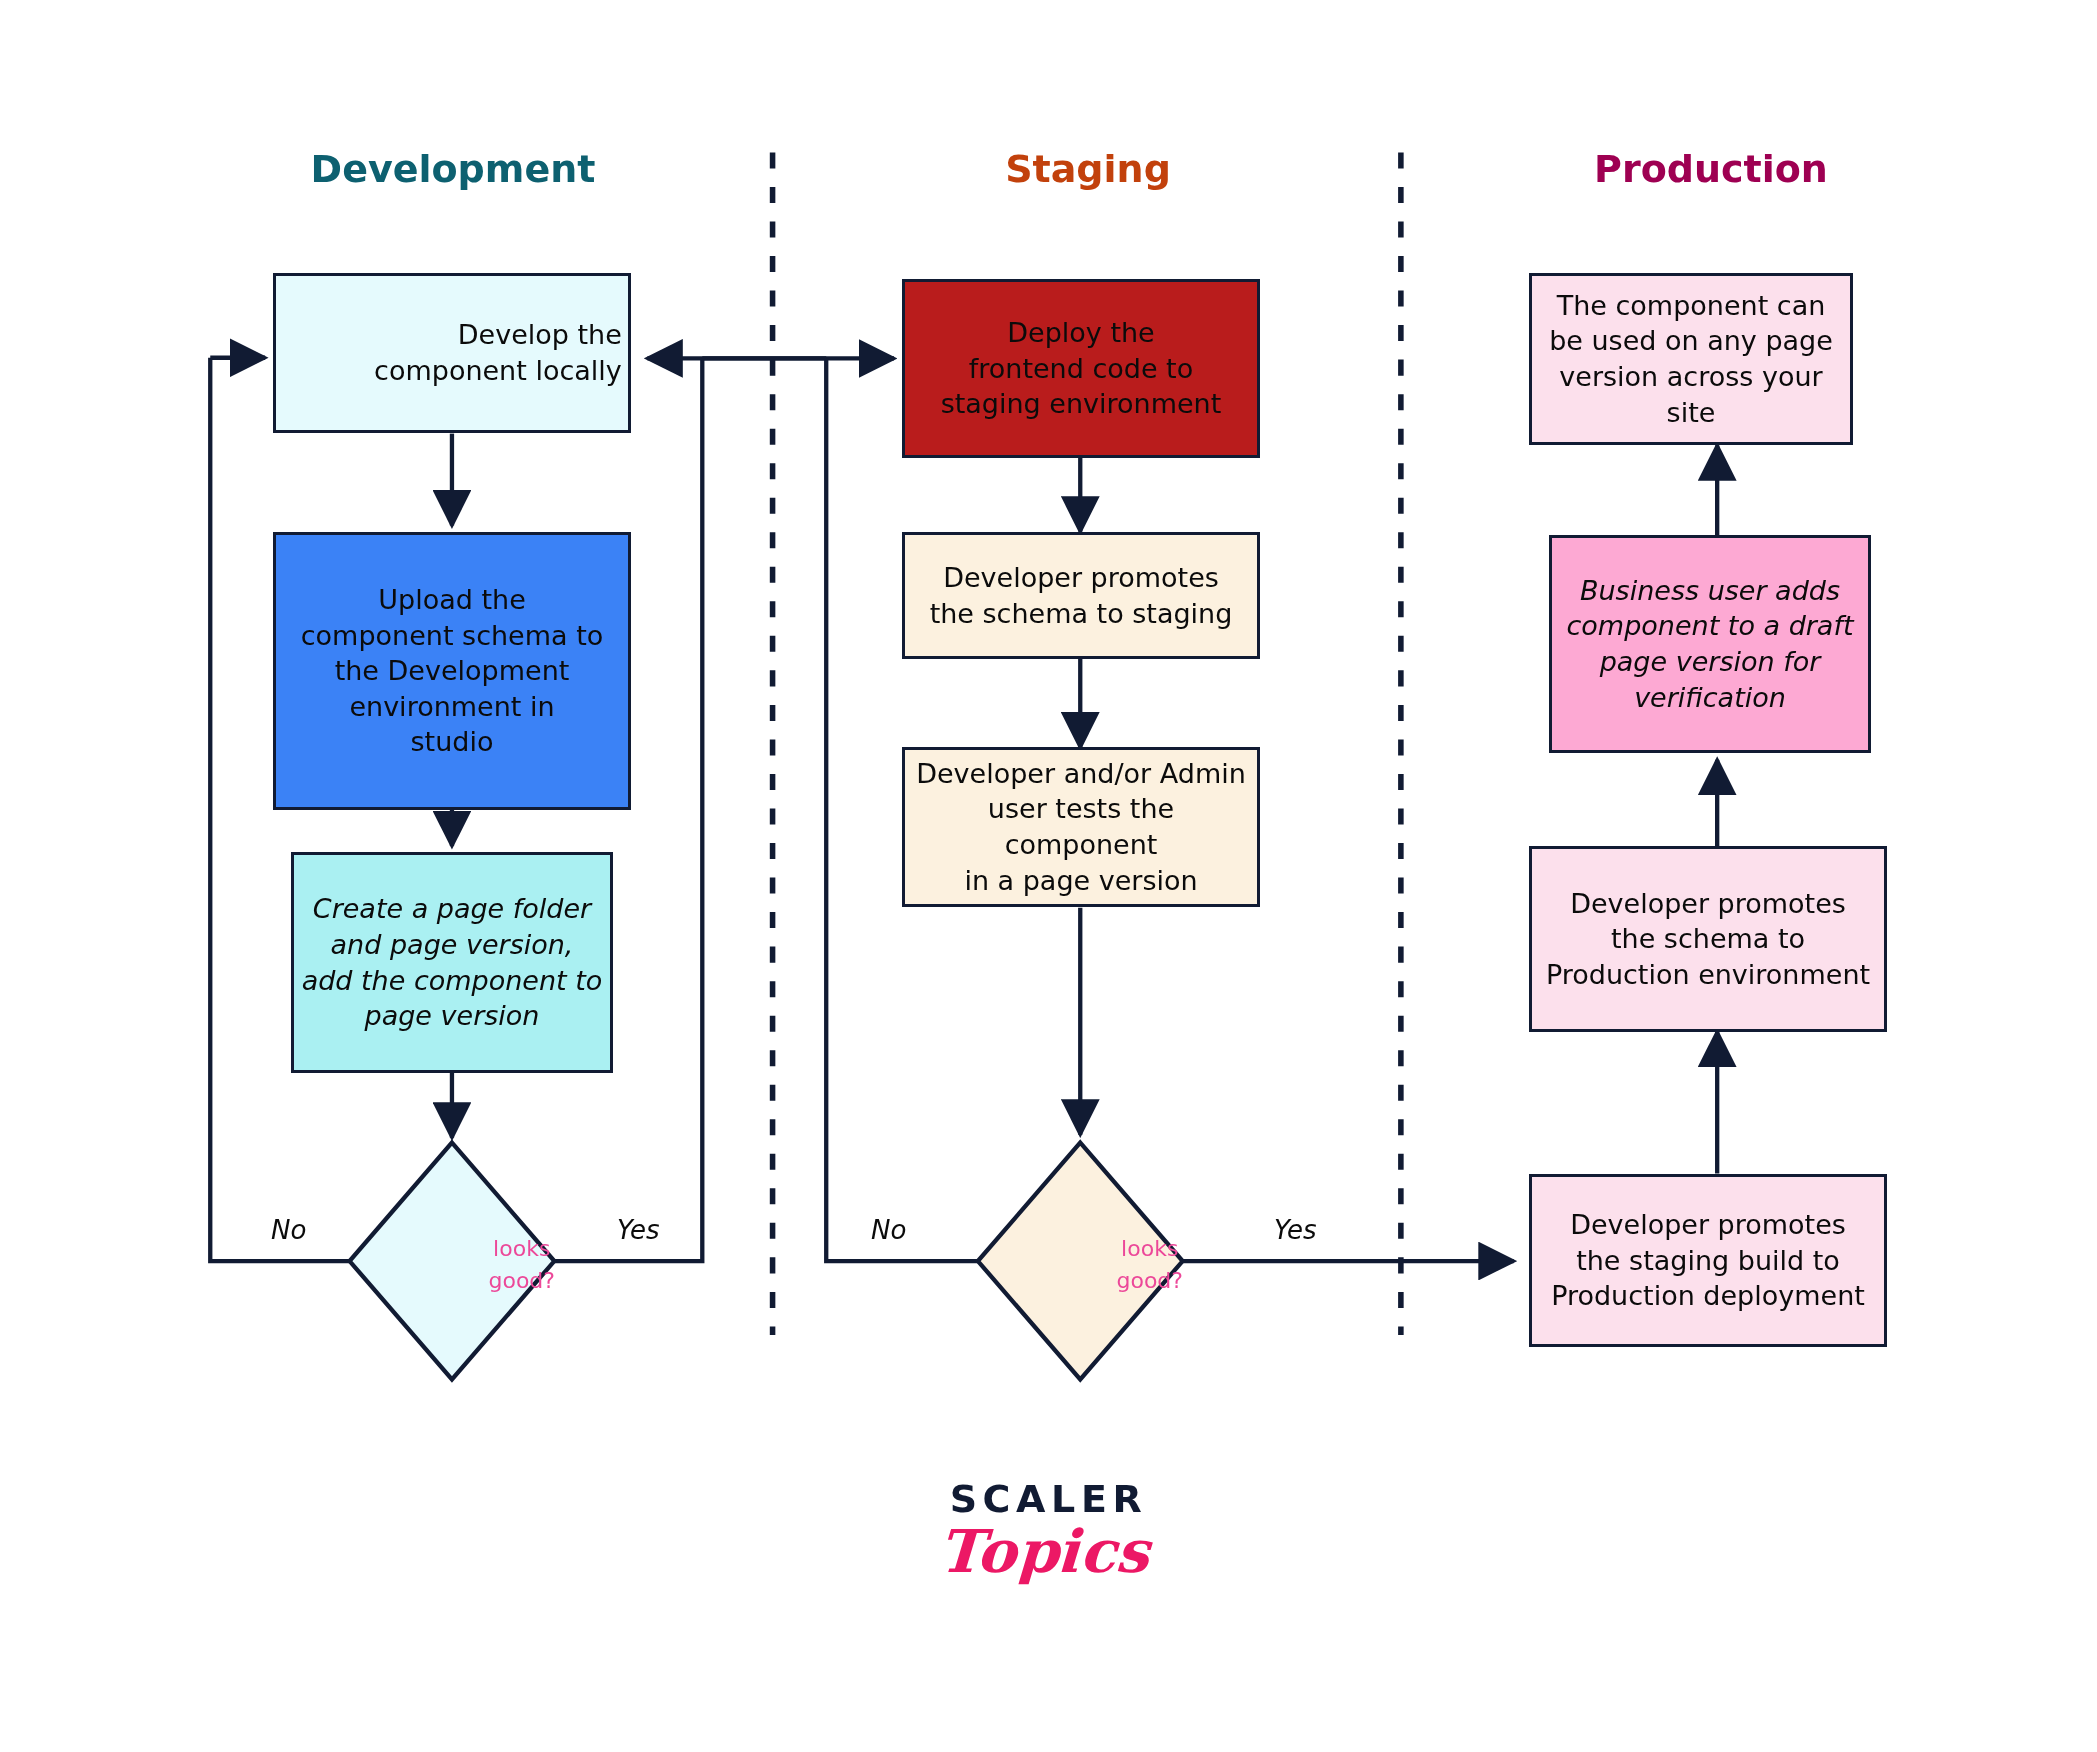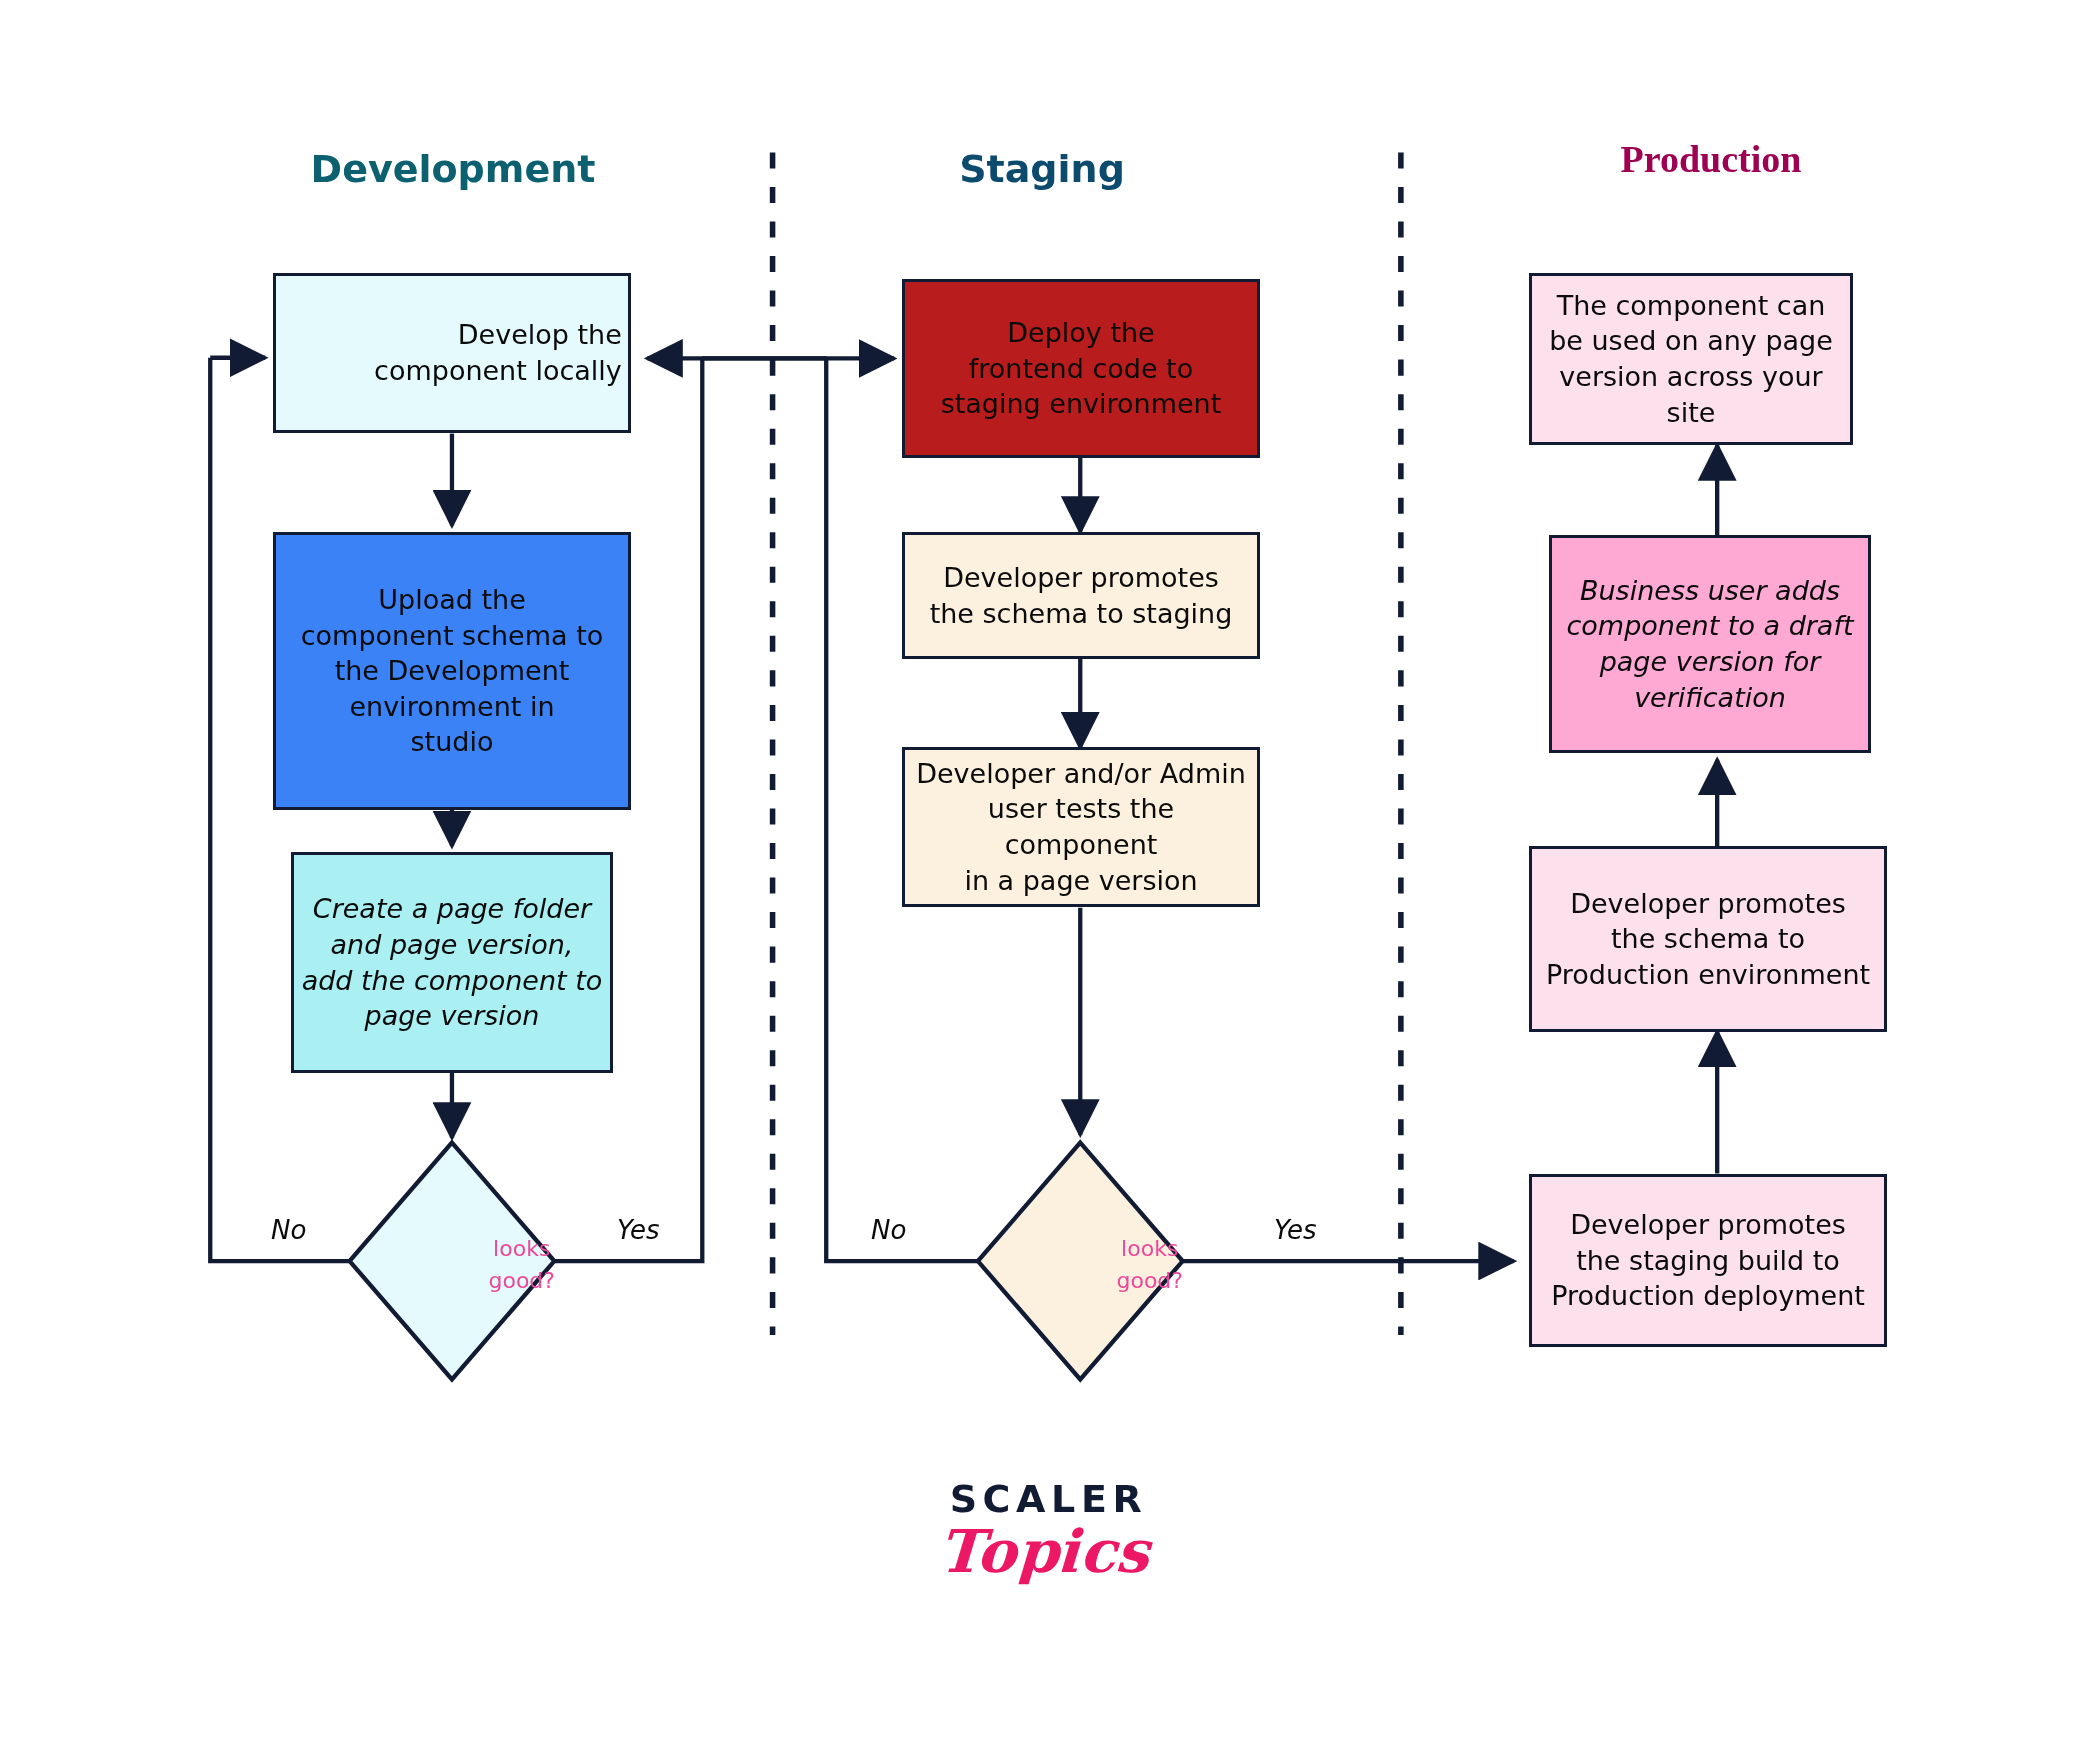--- a/index.html
+++ b/index.html
@@ -150,22 +150,22 @@
       <line x1="2785" y1="868" x2="2785" y2="722" marker-end="url(#arrowhead)"></line>
     </g>
 
     <g stroke="#111b33" stroke-width="7">
       <polygon points="733,1853 899,2045 733,2237 567,2045" fill="#e5fafd"></polygon>
       <polygon points="1752,1853 1918,2045 1752,2237 1586,2045" fill="#fcf1df"></polygon>
     </g>
   </svg>
 
   <div class="lane-title" style="left:197px; top:150px; width:512px; color:#0d6070;">Development</div>
-  <div class="lane-title" style="left:786px; top:150px; width:512px; color:#0c4a6e;">Staging</div>
-  <div class="lane-title" style="left:1455px; top:140px; width:512px; color:#9e0052;font-family:Liberation Serif, serif;">Production</div>
+  <div class="lane-title" style="left:832px; top:150px; width:512px; color:#c2410c;">Staging</div>
+  <div class="lane-title" style="left:1455px; top:150px; width:512px; color:#9e0052;">Production</div>
 
   <div class="node" style="left:273px; top:273px; width:358px; height:160px; background:#e5fafd;text-align:right;">
     <span class="node-text">Develop the
 component locally</span>
   </div>
 
   <div class="node" style="left:273px; top:532px; width:358px; height:278px; background:#3b82f6;">
     <span class="node-text">Upload the
 component schema to
 the Development

